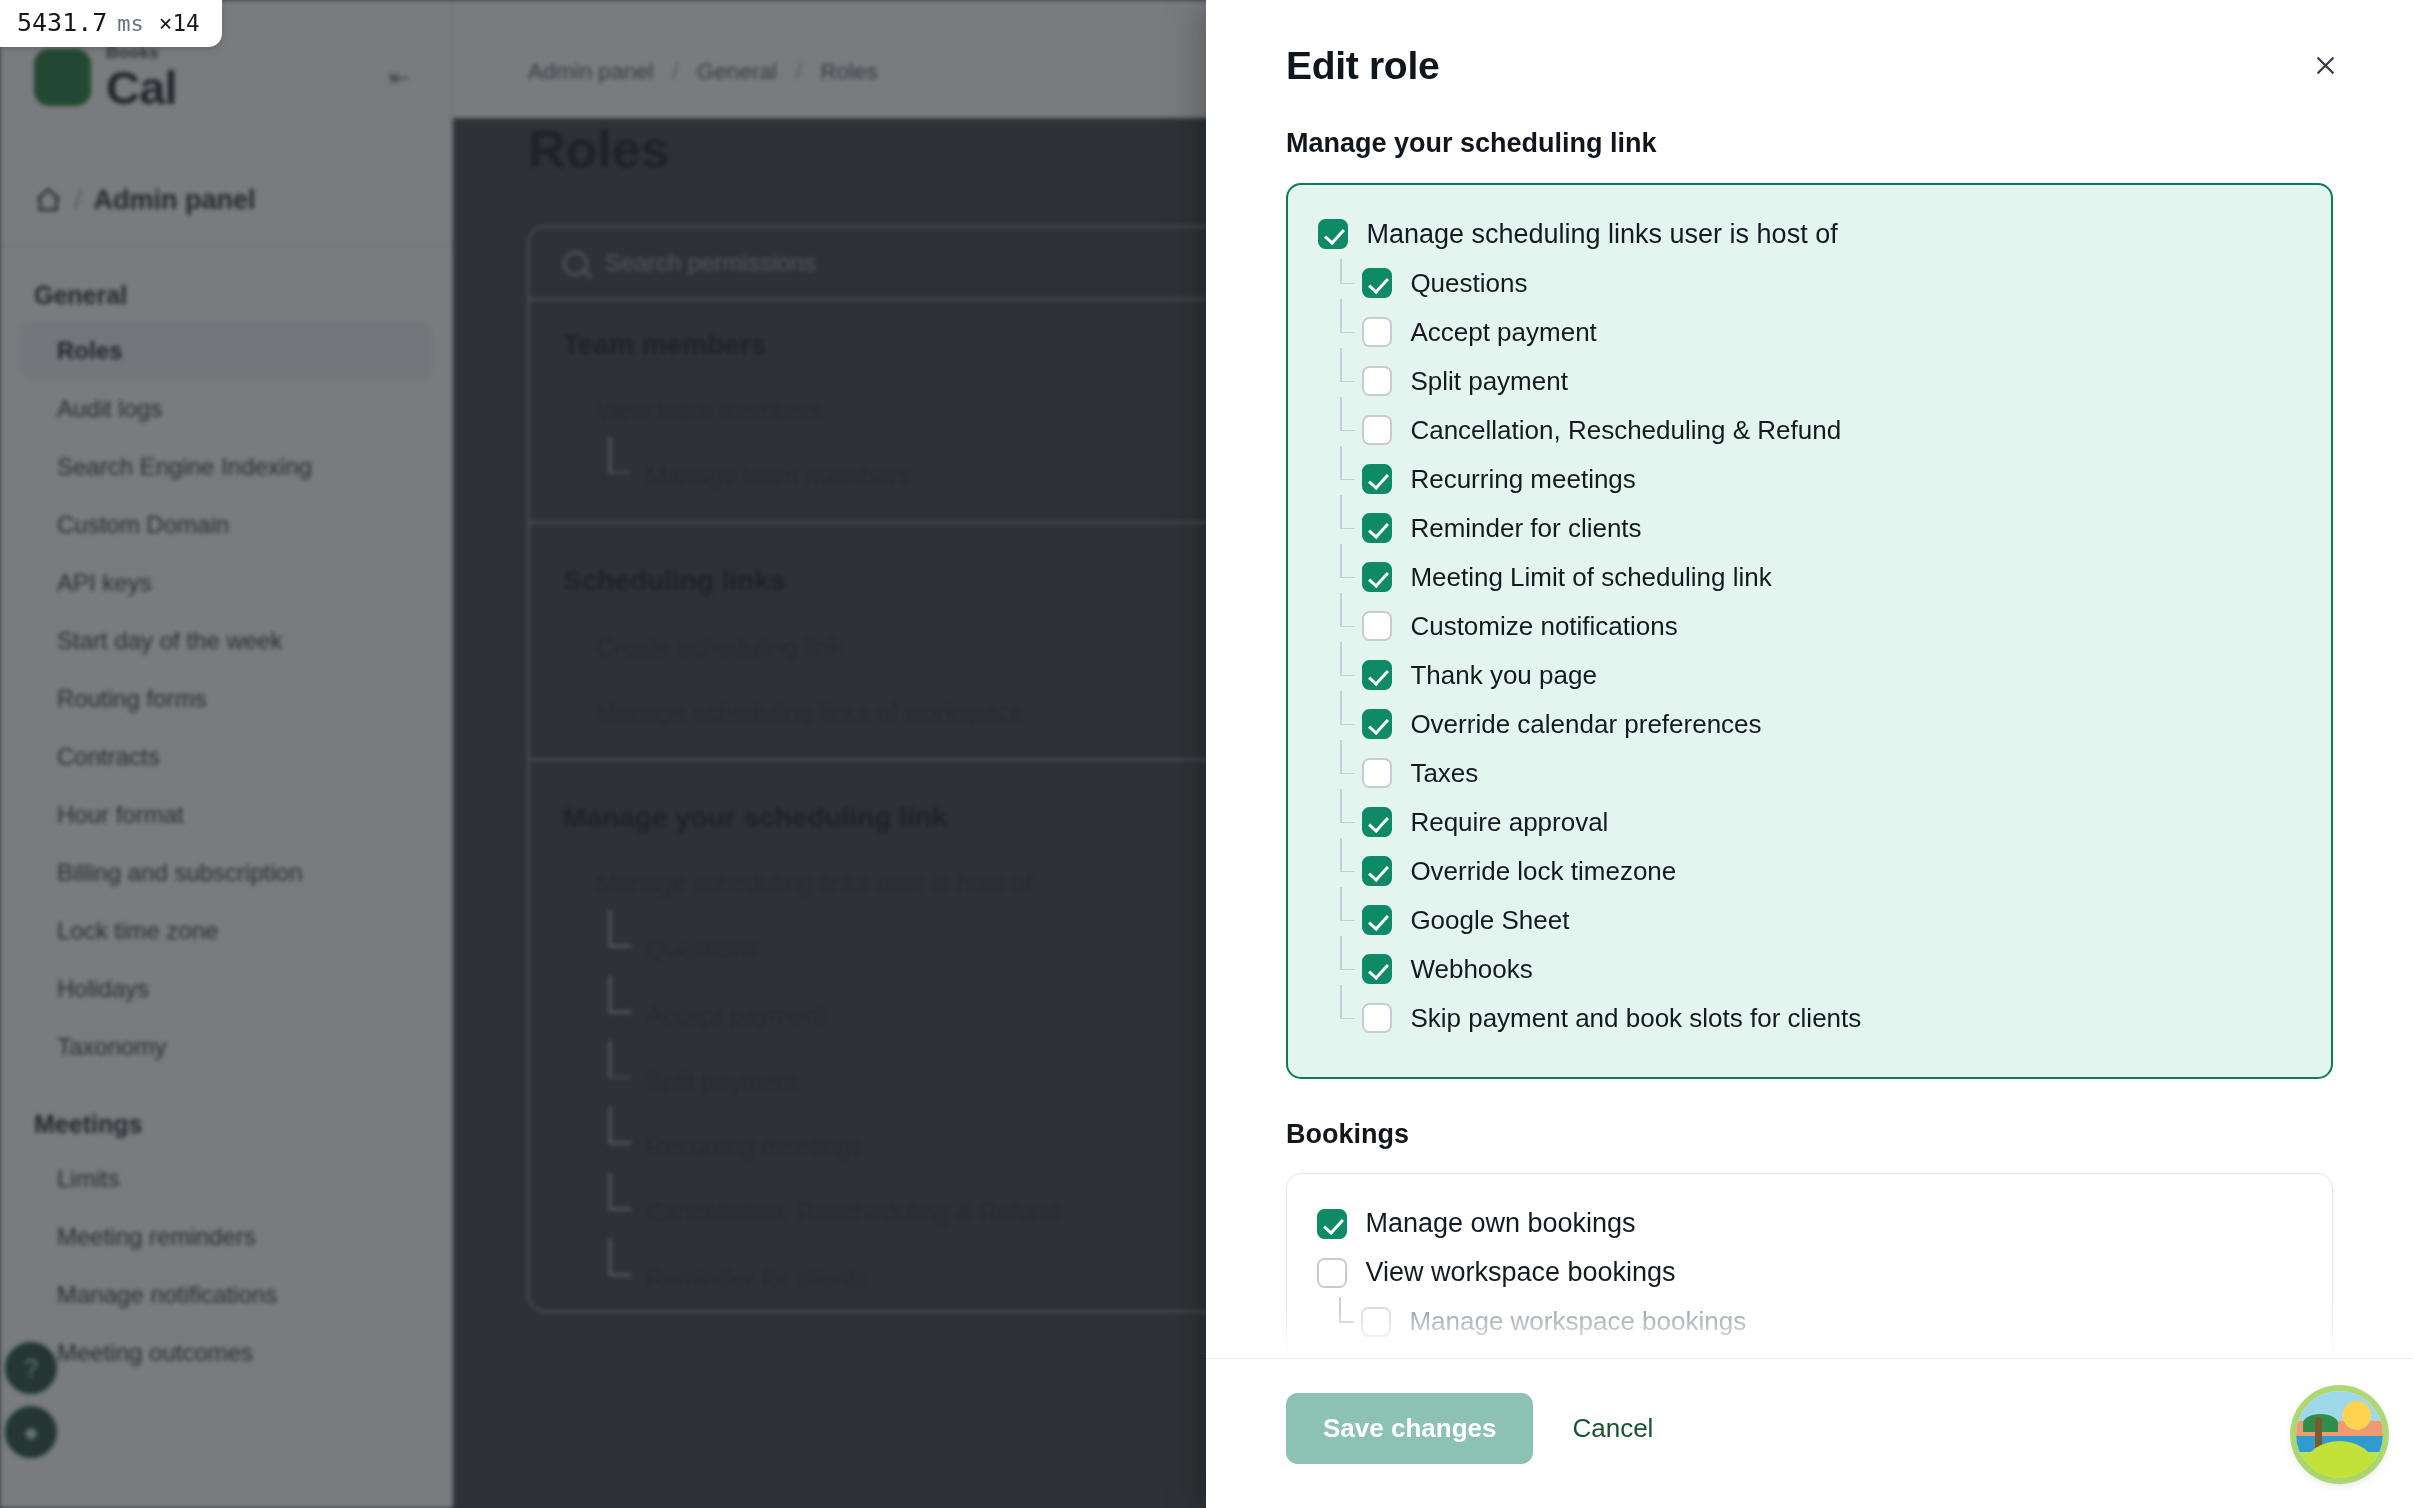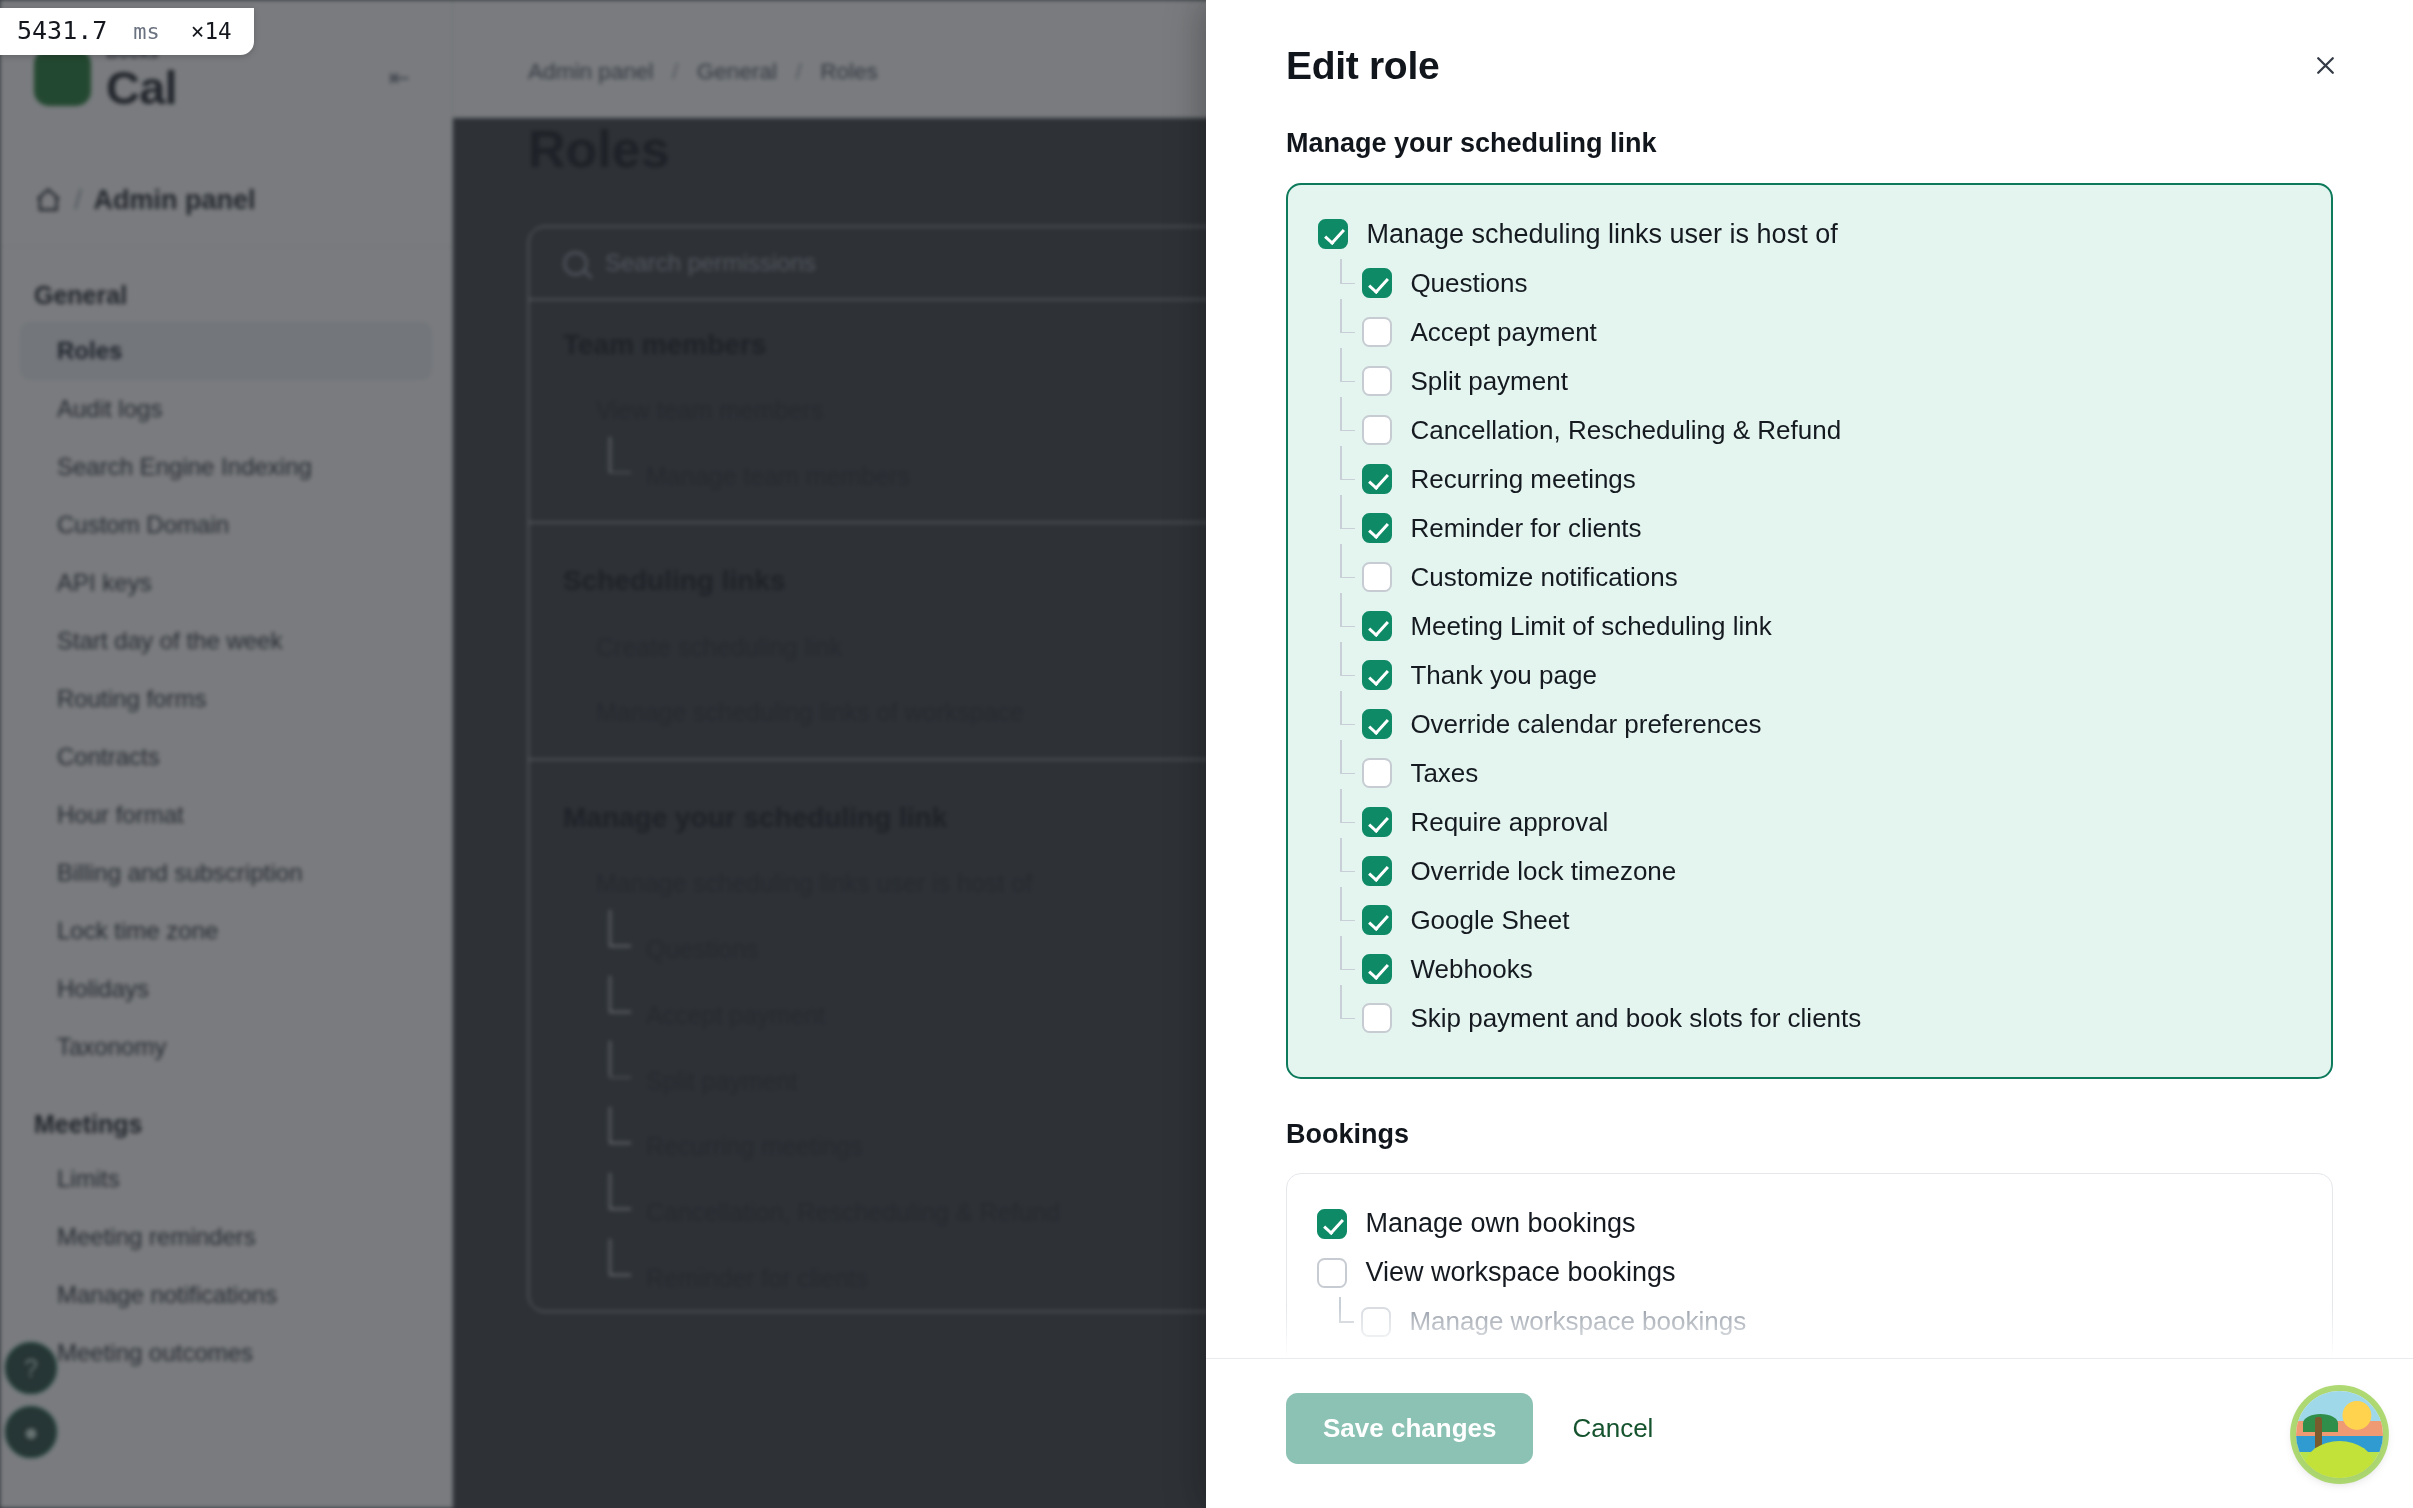--- a/index.html
+++ b/index.html
@@ -118,24 +118,24 @@
     width:1.7px; height:35px; background:#c8ccd2;
   }
   .sec-row.sub::after{
     content:""; position:absolute; left:80px; top:28.5px;
     width:22px; height:1.7px; background:#c8ccd2;
   }
   .sec-divider { height:0.8px; background:#eceef1; margin: 13.4px 0; }
 
   
   #perf-badge {
-    position:absolute; left:0; top:8px; z-index: 200;
+    position:absolute; left:0; top:0; z-index: 200;
     background:#ffffff; border-bottom-right-radius: 13.4px;
     padding: 8.4px 22px 10px 17px;
-    display:flex; align-items:baseline; gap:26px;
+    display:flex; align-items:baseline; gap:10px;
     box-shadow: 0 1.7px 6.7px rgba(0,0,0,.18);
   }
   #perf-badge .ms-num { font-family:"DejaVu Sans Mono", monospace; font-size: 25px; color:#14181e;}
   #perf-badge .ms-unit { font-family:"DejaVu Sans Mono", monospace; font-size: 22px; color:#6b7280;}
   #perf-badge .ms-count { font-family:"DejaVu Sans Mono", monospace; font-size: 22.6px; color:#14181e; margin-left:5px;}
 
   
   #modal {
     position:absolute; right:0; top:0;
     width: 1207px; height: 1508px;
@@ -401,26 +401,26 @@
         </div>
         <div class="perm-row lvl1">
           <span class="cbox checked"></span>
           <span class="perm-label">Recurring meetings</span>
         </div>
         <div class="perm-row lvl1">
           <span class="cbox checked"></span>
           <span class="perm-label">Reminder for clients</span>
         </div>
         <div class="perm-row lvl1">
+          <span class="cbox checked"></span>
+          <span class="perm-label">Meeting Limit of scheduling link</span>
+        </div>
+        <div class="perm-row lvl1">
           <span class="cbox"></span>
           <span class="perm-label">Customize notifications</span>
-        </div>
-        <div class="perm-row lvl1">
-          <span class="cbox checked"></span>
-          <span class="perm-label">Meeting Limit of scheduling link</span>
         </div>
         <div class="perm-row lvl1">
           <span class="cbox checked"></span>
           <span class="perm-label">Thank you page</span>
         </div>
         <div class="perm-row lvl1">
           <span class="cbox checked"></span>
           <span class="perm-label">Override calendar preferences</span>
         </div>
         <div class="perm-row lvl1">

